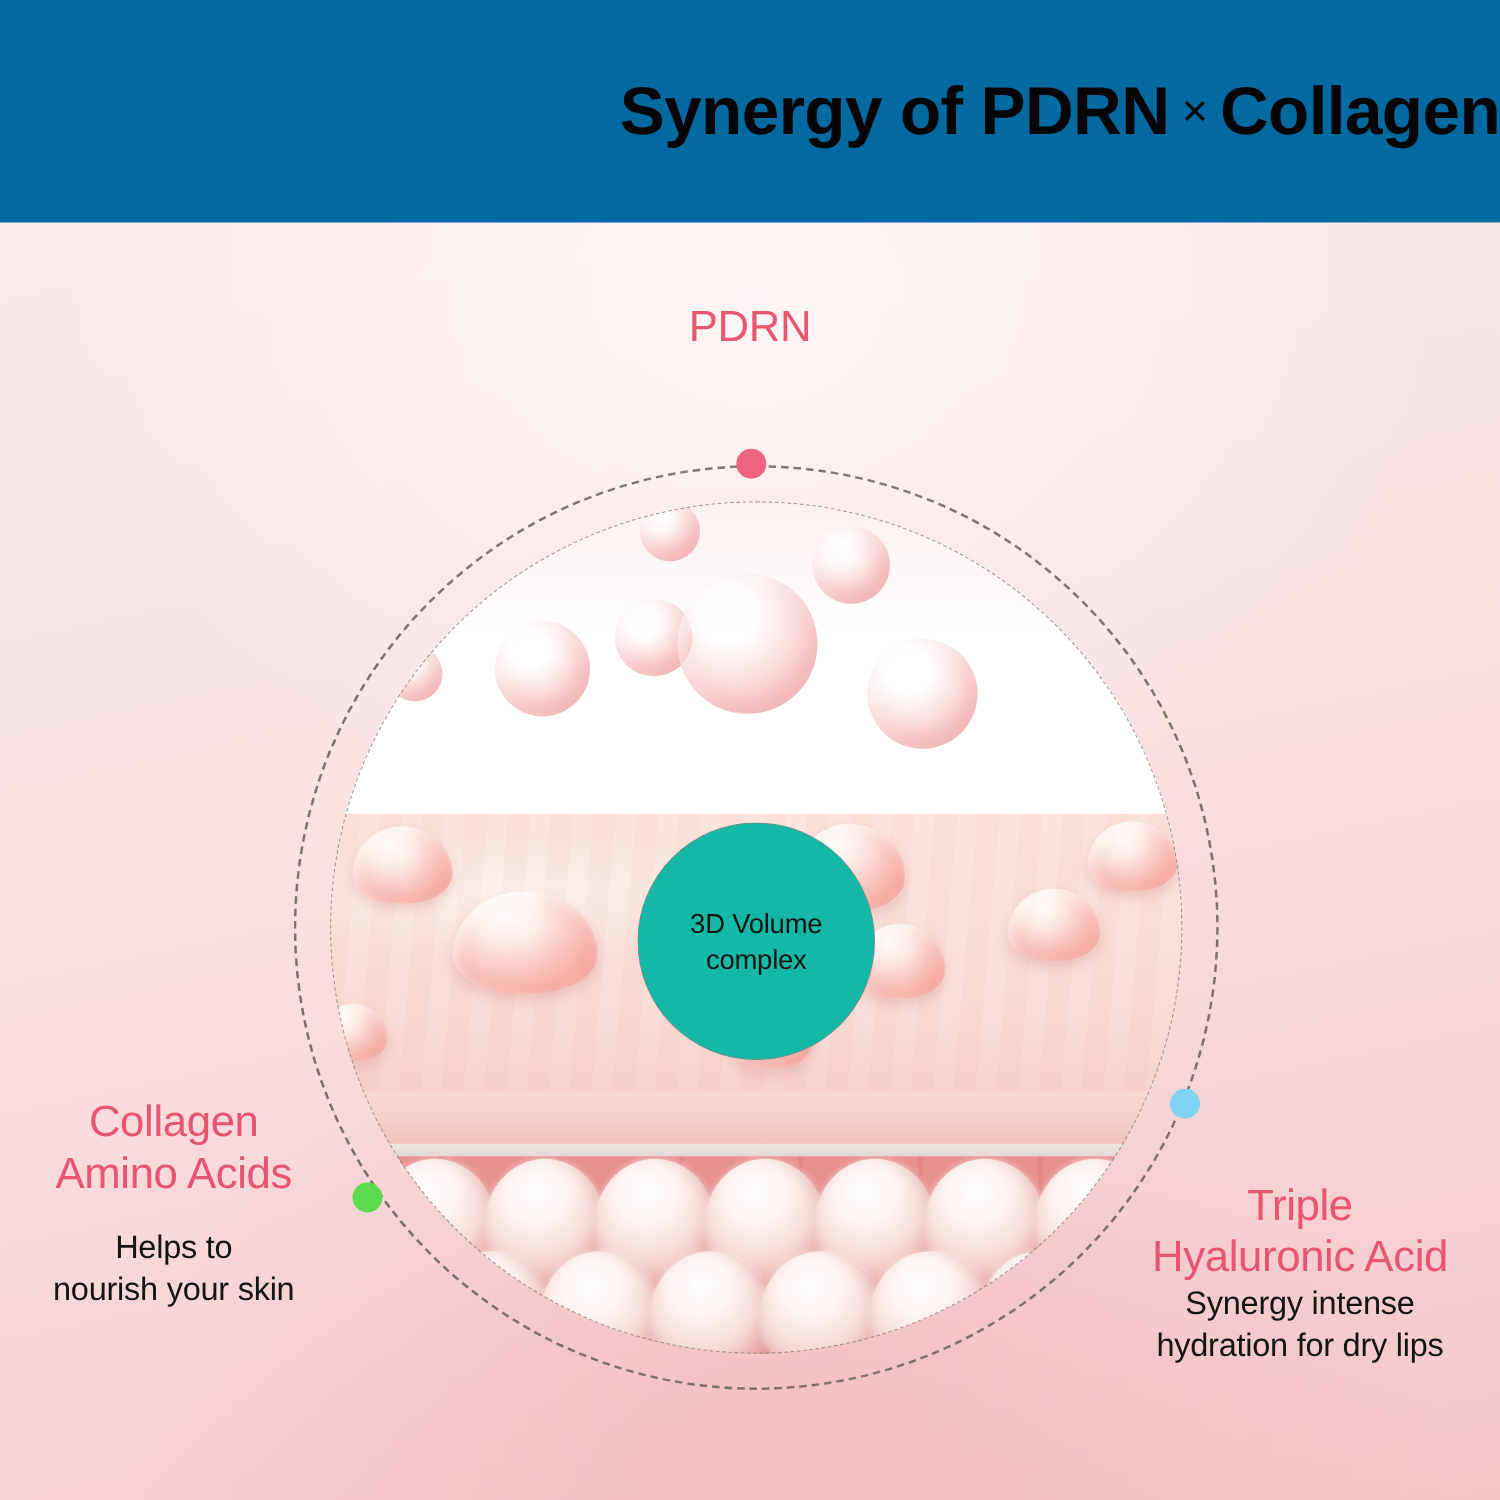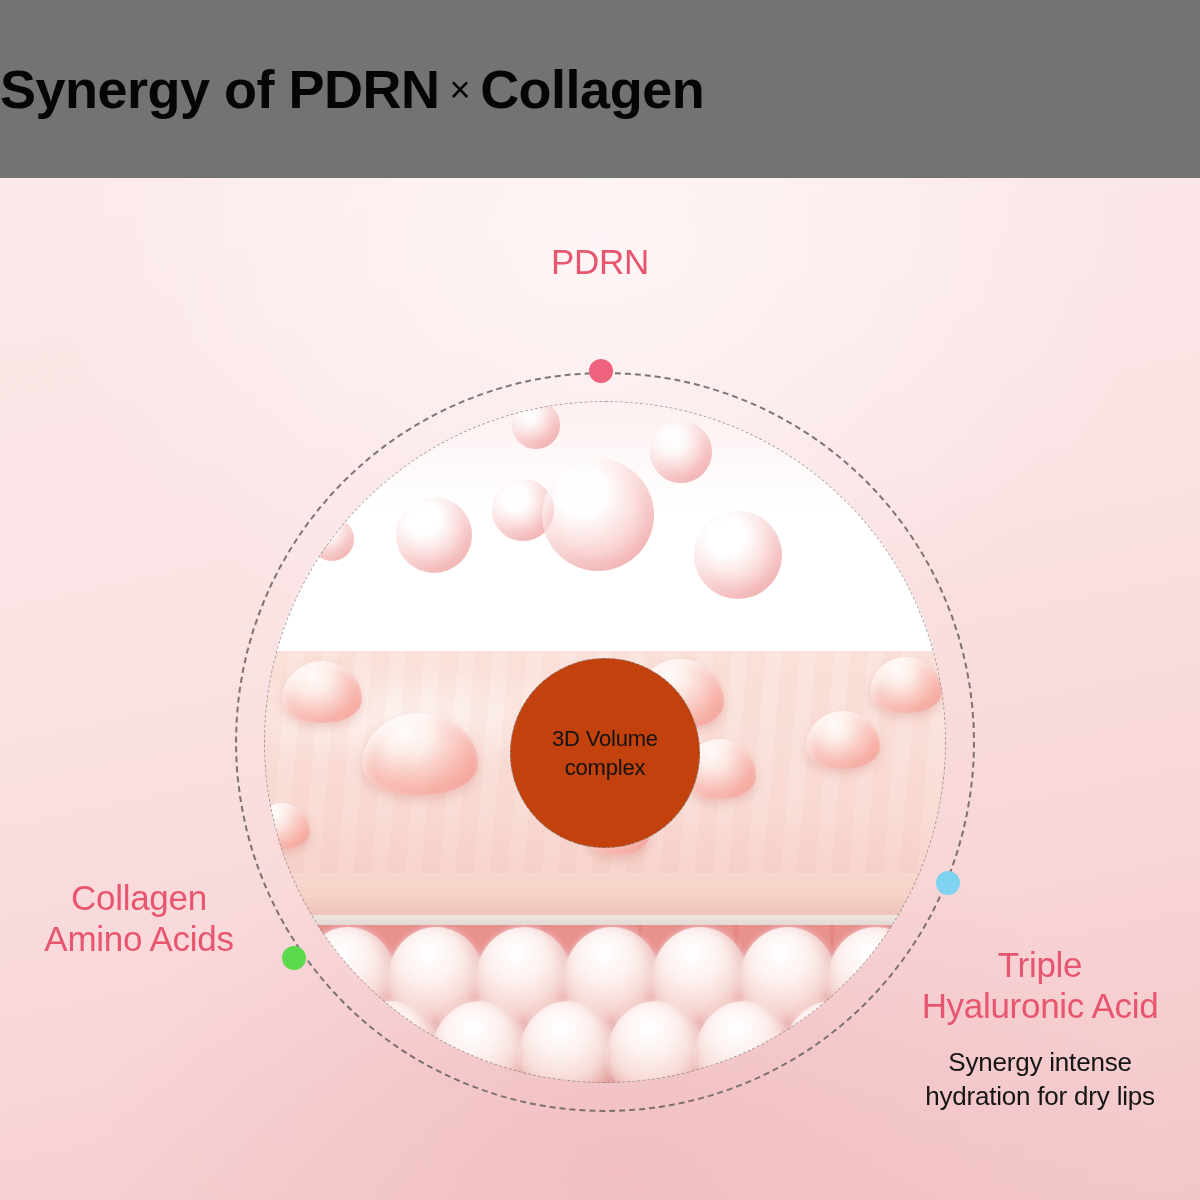--- a/index.html
+++ b/index.html
@@ -20,24 +20,24 @@
     height: 1200px;
     overflow: hidden;
   }
 
   
   #header-band {
     position: absolute;
     left: 0; top: 0;
     width: 1200px;
     height: 178px;
-    background: #737373;
+    background: #0369a1;
     display: flex;
     align-items: center;
-    justify-content: flex-start;
+    justify-content: flex-end;
     z-index: 40;
   }
   #page-title {
     font-size: 54px;
     font-weight: 700;
     color: #050505;
     letter-spacing: -0.5px;
     white-space: nowrap;
     line-height: 1;
   }
@@ -203,21 +203,21 @@
   }
 
   
   #center-circle {
     position: absolute;
     left: 510px;
     top: 658px;
     width: 190px;
     height: 190px;
     border-radius: 50%;
-    background: #c2410c;
+    background: #14b8a6;
     border: 1.6px dashed #8c827d;
     box-sizing: border-box;
     z-index: 22;
     display: flex;
     align-items: center;
     justify-content: center;
   }
   #center-label {
     font-size: 22px;
     line-height: 1.32;
@@ -275,21 +275,21 @@
     width: 258px;
     text-align: center;
   }
   #callout-collagen .head { margin-bottom: 22px; }
 
   #callout-hyaluronic {
     left: 888px; top: 945px;
     width: 304px;
     text-align: center;
   }
-  #callout-hyaluronic .head { margin-bottom: 20px; }
+  #callout-hyaluronic .head { }
 </style>
 </head>
 <body>
 
 <div id="stage">
 
   <div id="body-bg"></div>
 
   <div id="header-band">
     <div id="page-title" style="color: rgb(5, 5, 5);">
@@ -352,20 +352,22 @@
   <div class="marker" id="marker-collagen" style="background: rgb(93, 219, 78);"></div>
   <div class="marker" id="marker-hyaluronic" style="background: rgb(127, 210, 240);"></div>
 
   <div class="callout" id="callout-pdrn">
     <div class="head" style="color: rgb(232, 85, 111);">PDRN</div>
   </div>
 
   <div class="callout" id="callout-collagen">
     <div class="head" style="color: rgb(232, 85, 111);">Collagen
 Amino Acids</div>
+    <div class="sub">Helps to
+nourish your skin</div>
   </div>
 
   <div class="callout" id="callout-hyaluronic">
     <div class="head" style="color: rgb(232, 85, 111);">Triple
 Hyaluronic Acid</div>
     <div class="sub">Synergy intense
 hydration for dry lips</div>
   </div>
 
 </div>

